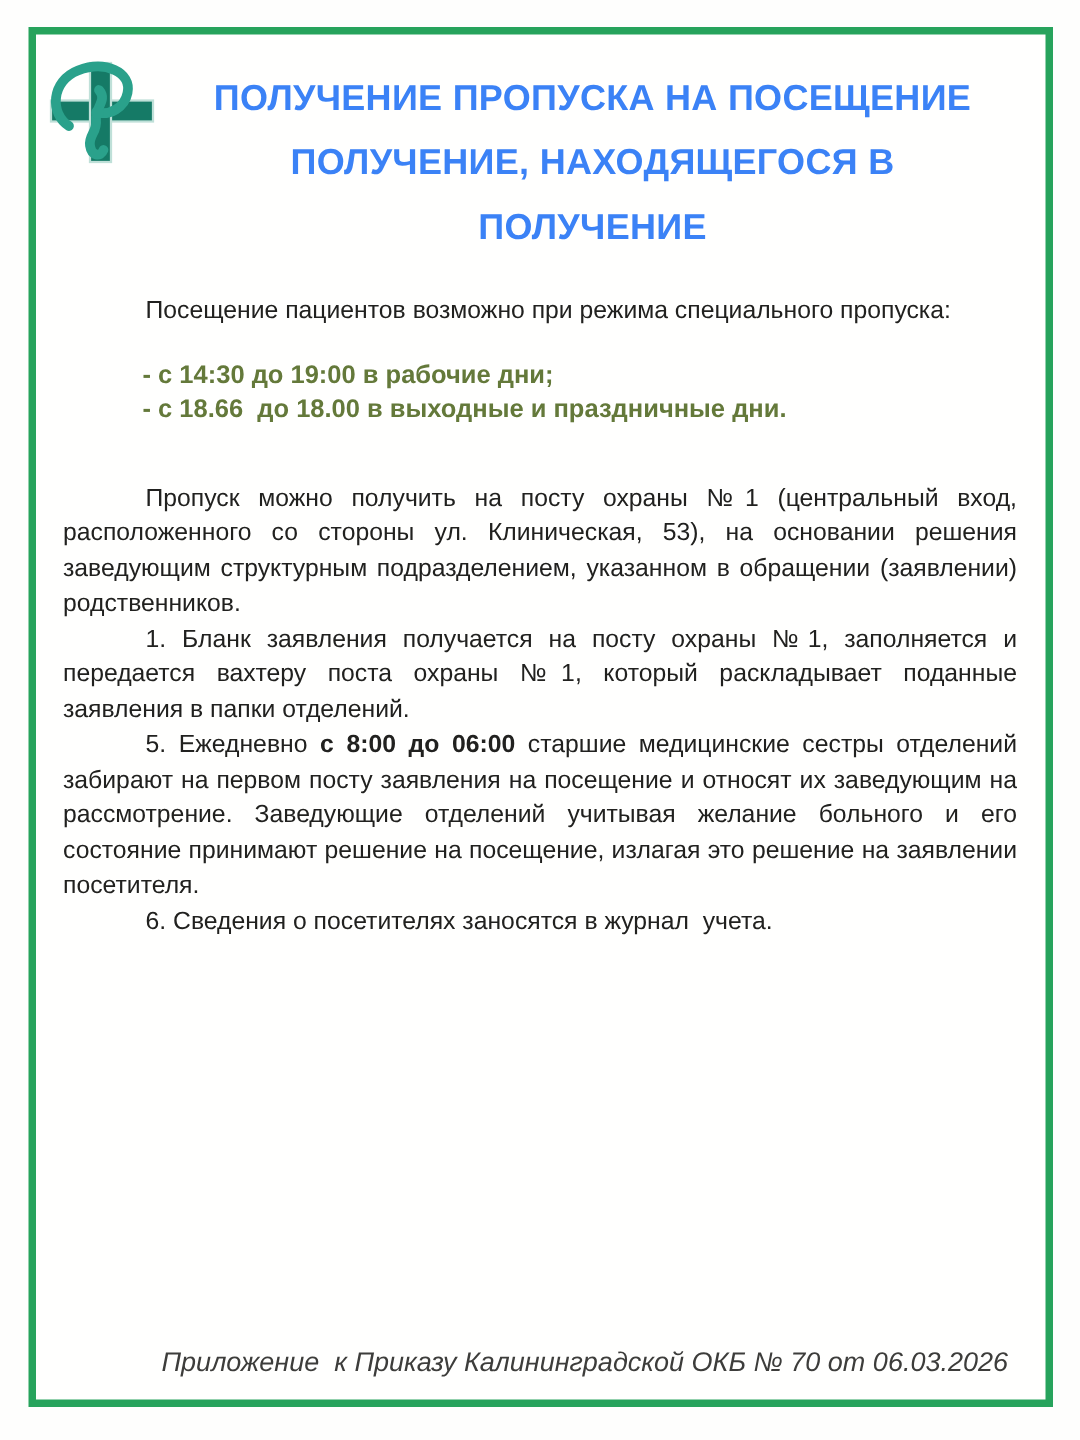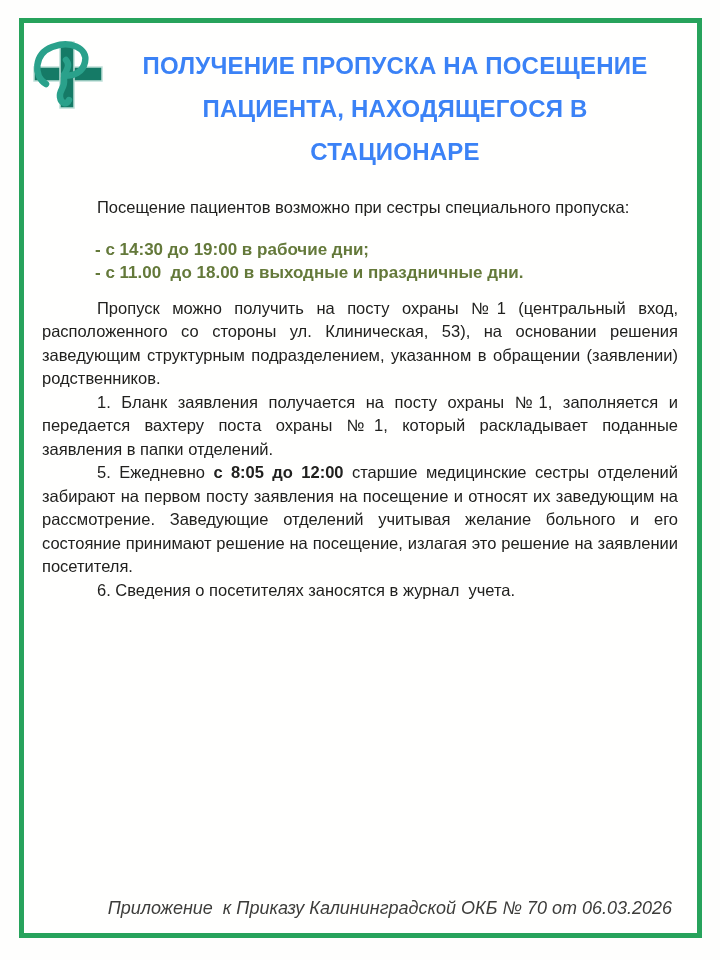--- a/index.html
+++ b/index.html
@@ -40,21 +40,21 @@
     line-height:23.5px;
   }
   .para {
     margin:0;
     text-align:justify;
     text-indent:55px;
     color:#21211f;
   }
   .intro { margin-bottom:18px; }
   .schedule {
-    margin:0 0 12px 53px;
+    margin:0 0 36px 53px;
     font-weight:bold;
     font-size:17px;
     line-height:23.5px;
   }
   .schedule-line {
     white-space:pre-wrap;
   }
   .bold-inline { font-weight:bold; }
   .keep-spaces { white-space:pre-wrap; }
   .footer {
@@ -79,37 +79,37 @@
 
     <path d="M16,48 C3,40 4,18 22,11 C40,4 58,12 55,26 C53,36 43,41 35,39" fill="none" stroke="#2aa18b" stroke-width="6.5" stroke-linecap="round"></path>
 
     <path d="M36,24 C42,31 33,36 34,44 C35,52 29,54 30,61 C31,68 37,69 39,64" fill="none" stroke="#2aa18b" stroke-width="6.5" stroke-linecap="round"></path>
 
     <circle cx="35" cy="39" r="4.2" fill="#2aa18b"></circle>
   </svg>
 
   <div class="title">
     <div>ПОЛУЧЕНИЕ ПРОПУСКА НА ПОСЕЩЕНИЕ</div>
-    <div>ПАЦИЕНТА, НАХОДЯЩЕГОСЯ В</div>
-    <div>СТАЦИОНАРЕ</div>
+    <div>ПОЛУЧЕНИЕ, НАХОДЯЩЕГОСЯ В</div>
+    <div>ПОЛУЧЕНИЕ</div>
   </div>
 
   <div class="content">
-    <p class="para intro">Посещение пациентов возможно при сестры специального пропуска:</p>
+    <p class="para intro">Посещение пациентов возможно при режима специального пропуска:</p>
 
     <div class="schedule" style="color:#64793a;">
       <div class="schedule-line">- с 14:30 до 19:00 в рабочие дни;</div>
-      <div class="schedule-line">- с 11.00  до 18.00 в выходные и праздничные дни.</div>
+      <div class="schedule-line">- с 18.66  до 18.00 в выходные и праздничные дни.</div>
     </div>
 
     <p class="para">Пропуск можно получить на посту охраны №1 (центральный вход, расположенного со стороны ул. Клиническая, 53), на основании решения заведующим структурным подразделением, указанном в обращении (заявлении) родственников.</p>
 
     <p class="para">1. Бланк заявления получается на посту охраны №1, заполняется и передается вахтеру поста охраны №1, который раскладывает поданные заявления в папки отделений.</p>
 
-    <p class="para"><span>5. Ежедневно </span><span class="bold-inline">с 8:05 до 12:00</span><span> старшие медицинские сестры отделений забирают на первом посту заявления на посещение и относят их заведующим на рассмотрение. Заведующие отделений учитывая желание больного и его состояние принимают решение на посещение, излагая это решение на заявлении посетителя.</span></p>
+    <p class="para"><span>5. Ежедневно </span><span class="bold-inline">с 8:00 до 06:00</span><span> старшие медицинские сестры отделений забирают на первом посту заявления на посещение и относят их заведующим на рассмотрение. Заведующие отделений учитывая желание больного и его состояние принимают решение на посещение, излагая это решение на заявлении посетителя.</span></p>
 
 
 
 
     <p class="para keep-spaces">6. Сведения о посетителях заносятся в журнал  учета.</p>
   </div>
 
   <div class="footer keep-spaces">Приложение  к Приказу Калининградской ОКБ № 70 от 06.03.2026</div>
 </div>
 

